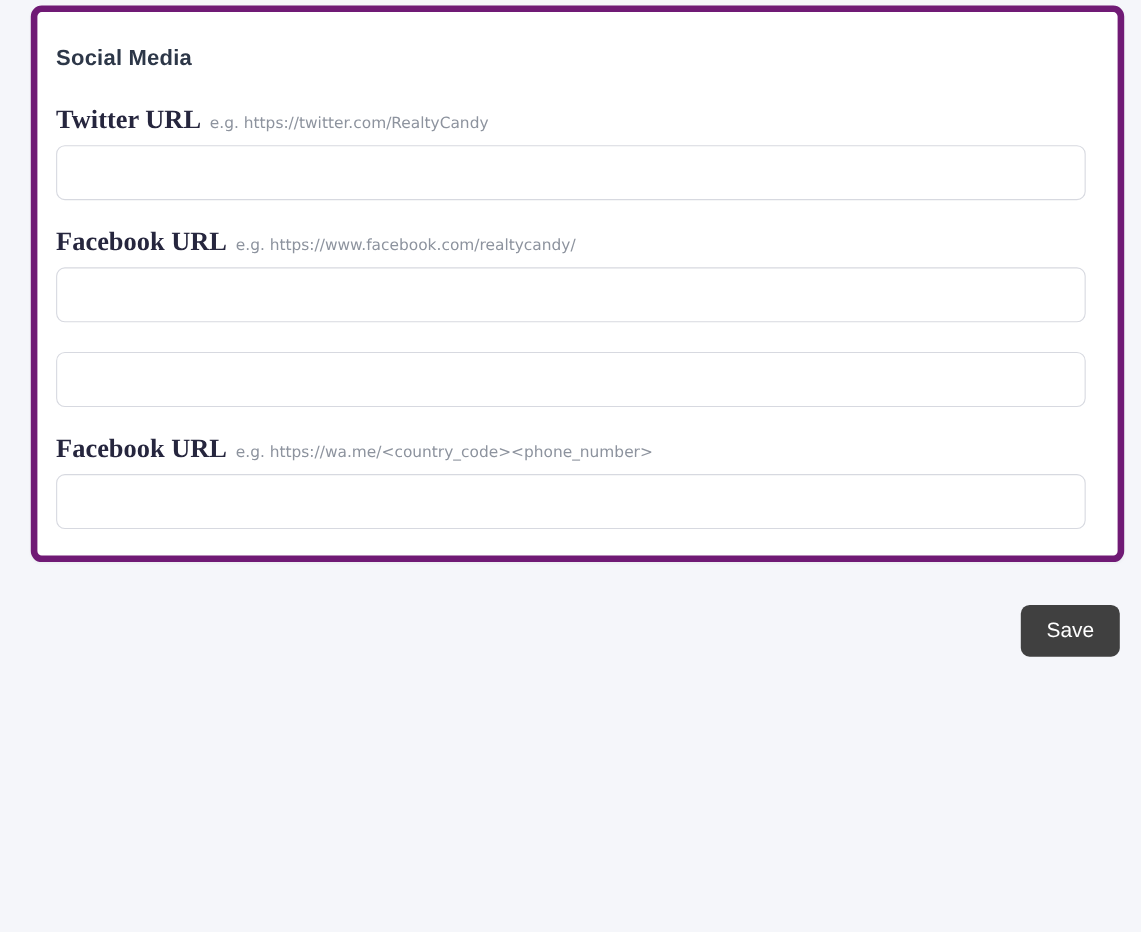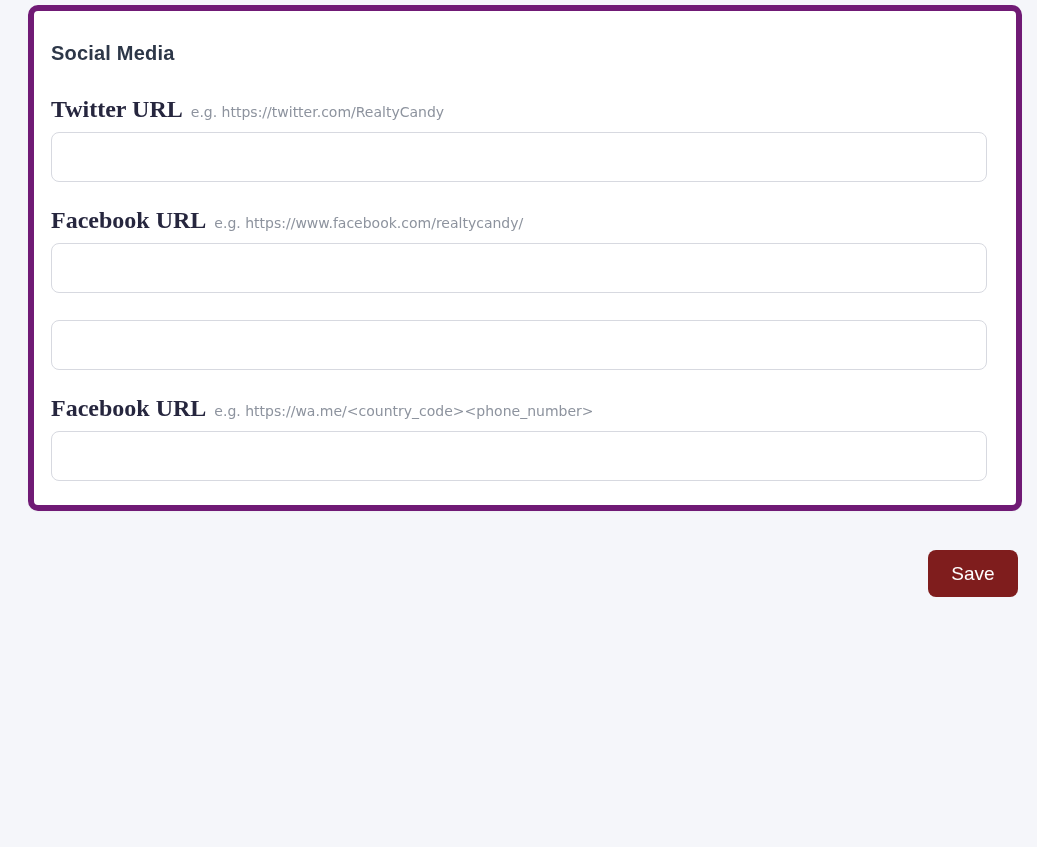--- a/index.html
+++ b/index.html
@@ -65,21 +65,21 @@
   }
   .actions {
     display: flex;
     justify-content: flex-end;
     margin: 39px 19px 0 0;
   }
   .save-btn {
     min-width: 90px;
     height: 47px;
     padding: 0 22px;
-    background: #7f1d1d;
+    background: #404040;
     color: #ffffff;
     border: none;
     border-radius: 8px;
     font-size: 19px;
     font-family: "Liberation Sans", sans-serif;
     cursor: pointer;
   }
 </style>
 </head>
 <body>

